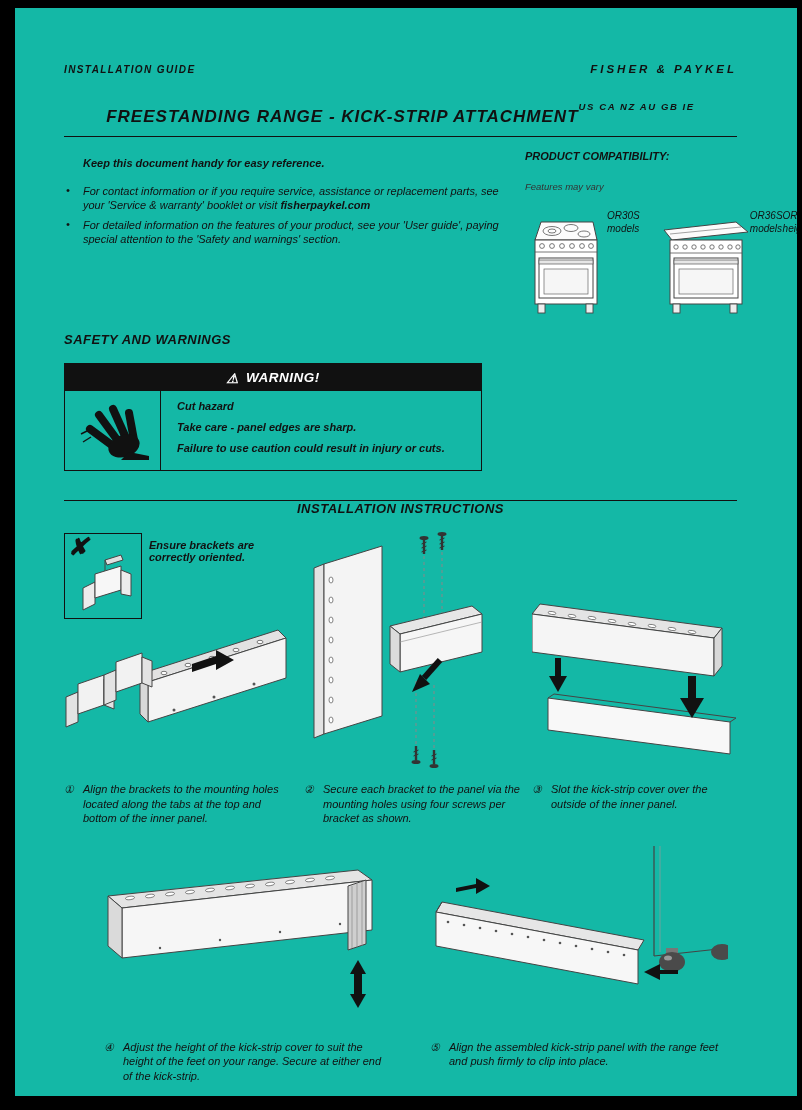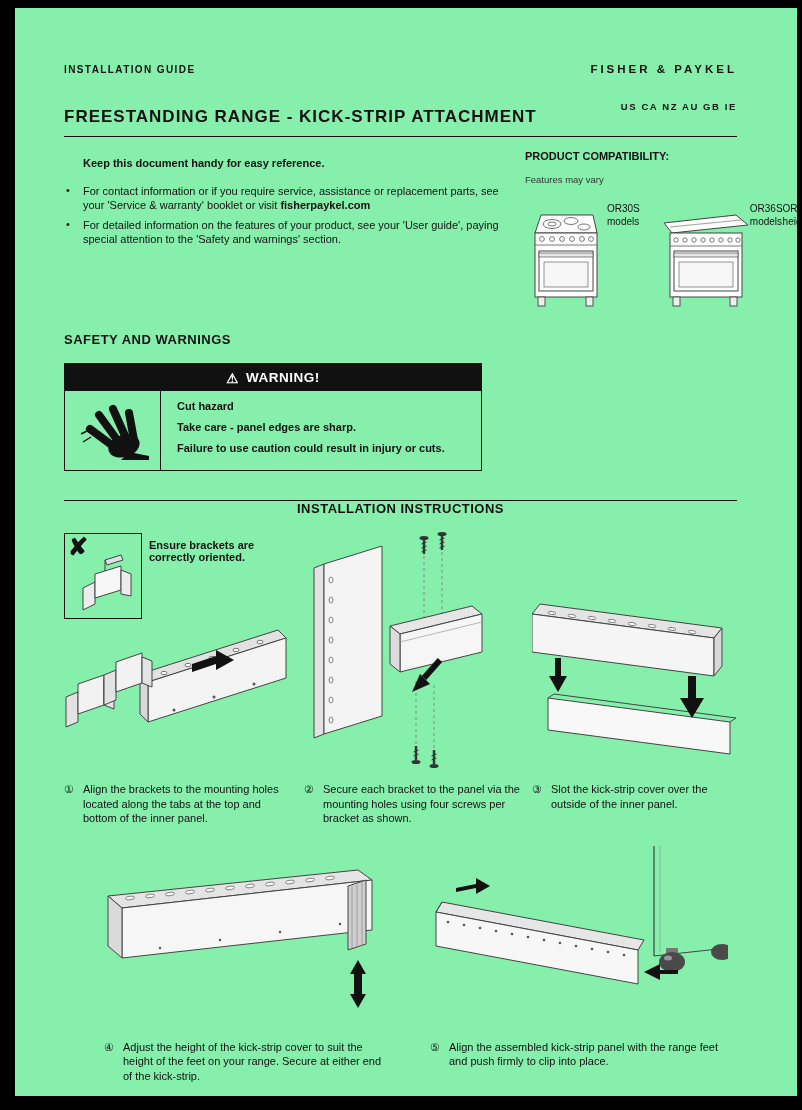--- a/index.html
+++ b/index.html
@@ -1,40 +1,40 @@
 <!DOCTYPE html>
 <html><head>
 <meta charset="utf-8">
 <style>
   * { margin:0; padding:0; box-sizing:border-box; }
   html,body { width:802px; height:1110px; }
   body { background:#000; position:relative; font-family:"Liberation Sans", sans-serif; color:#111; }
-  .page { position:absolute; left:15px; top:8px; right:5px; bottom:14px; background:#86efac; overflow:hidden; }
+  .page { position:absolute; left:15px; top:8px; right:5px; bottom:14px; background:#14b8a6; overflow:hidden;font-style:italic; }
   .content { position:absolute; left:49px; top:0; width:673px; }
 
   .header-row { margin-top:55px; display:flex; justify-content:space-between; align-items:baseline; }
   .doc-type { font-size:10px; font-weight:bold; letter-spacing:1.4px; }
   .brand { font-size:11.5px; font-weight:bold; letter-spacing:3px; }
 
-  .title-row { margin-top:26px; display:flex; justify-content:space-between; align-items:flex-end; }
+  .title-row { margin-top:26px; display:flex; justify-content:center; align-items:flex-end; }
   .title { font-size:17px; font-weight:bold; letter-spacing:1px; }
   .regions { font-size:9.5px; font-weight:bold; letter-spacing:1.6px; margin-bottom:15px; white-space:nowrap; }
 
   .rule { border:0; border-top:1.5px solid #111; margin-top:9px; }
 
   .two-col { display:flex; margin-top:13px; min-height:166px; }
   .intro { width:445px; font-size:11px; line-height:14.5px; }
   .keep { font-weight:bold; margin:6px 0 0 19px; }
   .bullets { margin-top:13px; list-style:none; }
   .bullets li { position:relative; padding-left:19px; margin-bottom:5px; }
   .bullets li::before { content:"•"; position:absolute; left:2px; top:-1px; }
 
   .compat { margin-left:auto; width:212px; }
   .compat-head { font-size:11px; font-weight:bold; }
-  .compat-note { font-size:9.5px; color:#333; margin-top:12px; }
+  .compat-note { font-size:9.5px; color:#333; margin-top:19px; }
   .models { display:flex; gap:16px; margin-top:12px; }
   .model { display:flex; }
   .model-img { height:112px; display:flex; align-items:flex-end; }
   .model-label { font-size:10px; margin-top:5px; line-height:13px; }
 
   .section-head { text-align:left; font-size:13px; font-weight:bold; letter-spacing:0.5px; margin-top:16px; }
 
   .warnbox { margin-top:16px; width:418px; border:1.5px solid #111; }
   .warnbox-head { background:#111; color:#fff; height:27px; display:flex; align-items:center; justify-content:center; gap:7px; font-weight:bold; font-size:13.5px; letter-spacing:0.5px; }
   .warnbox-body { display:flex; min-height:66px; }

